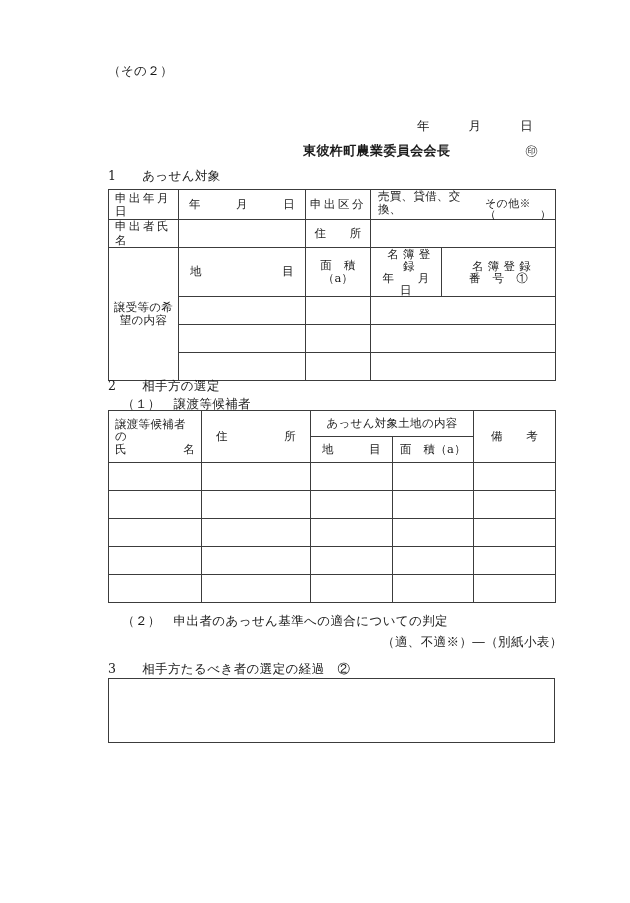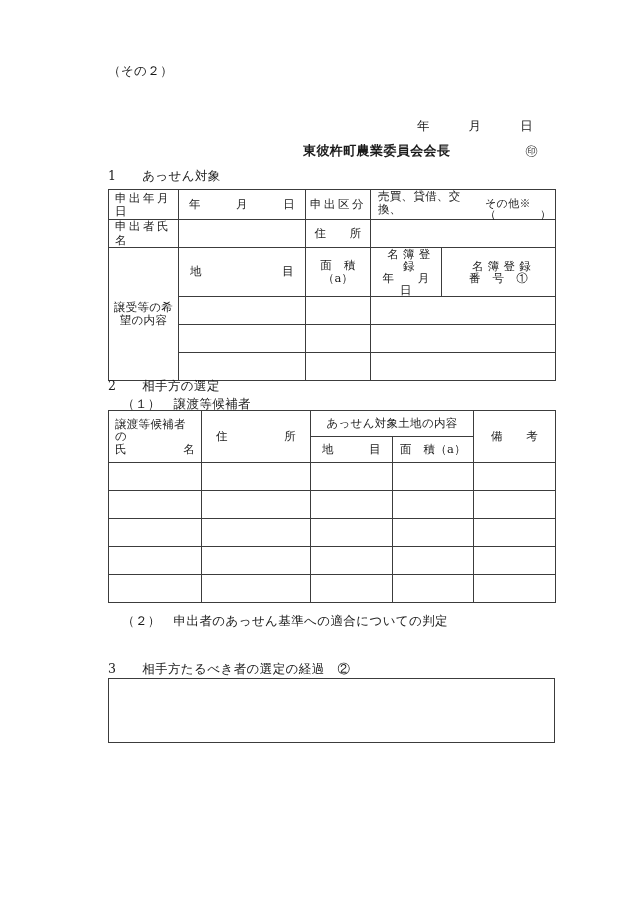--- a/index.html
+++ b/index.html
@@ -286,17 +286,18 @@
         <td></td>
         <td></td>
         <td></td>
         <td></td>
         <td></td>
       </tr>
     </tbody>
   </table>
 
   <div class="txt sec-head sec2b-head"><span class="num">（２）</span>　<span class="lbl">申出者のあっせん基準への適合についての判定</span></div>
+  <div class="txt sec2b-note">（適、不適※）―（別紙小表）</div>
 
   <div class="txt sec-head sec3-head"><span class="num">3</span>　　<span class="lbl">相手方たるべき者の選定の経過　②</span></div>
   <div id="sec3box"></div>
 
 </div>
 
 </body></html>

